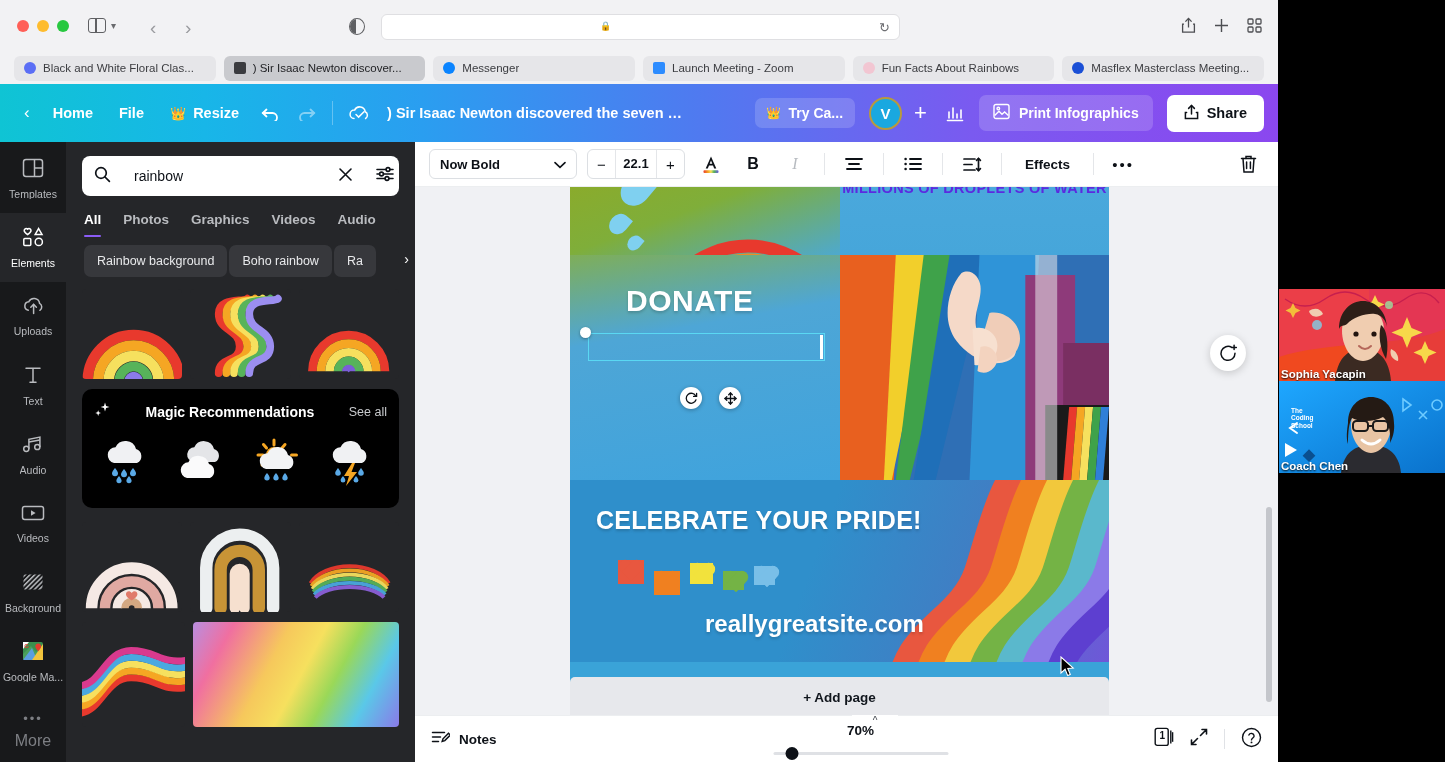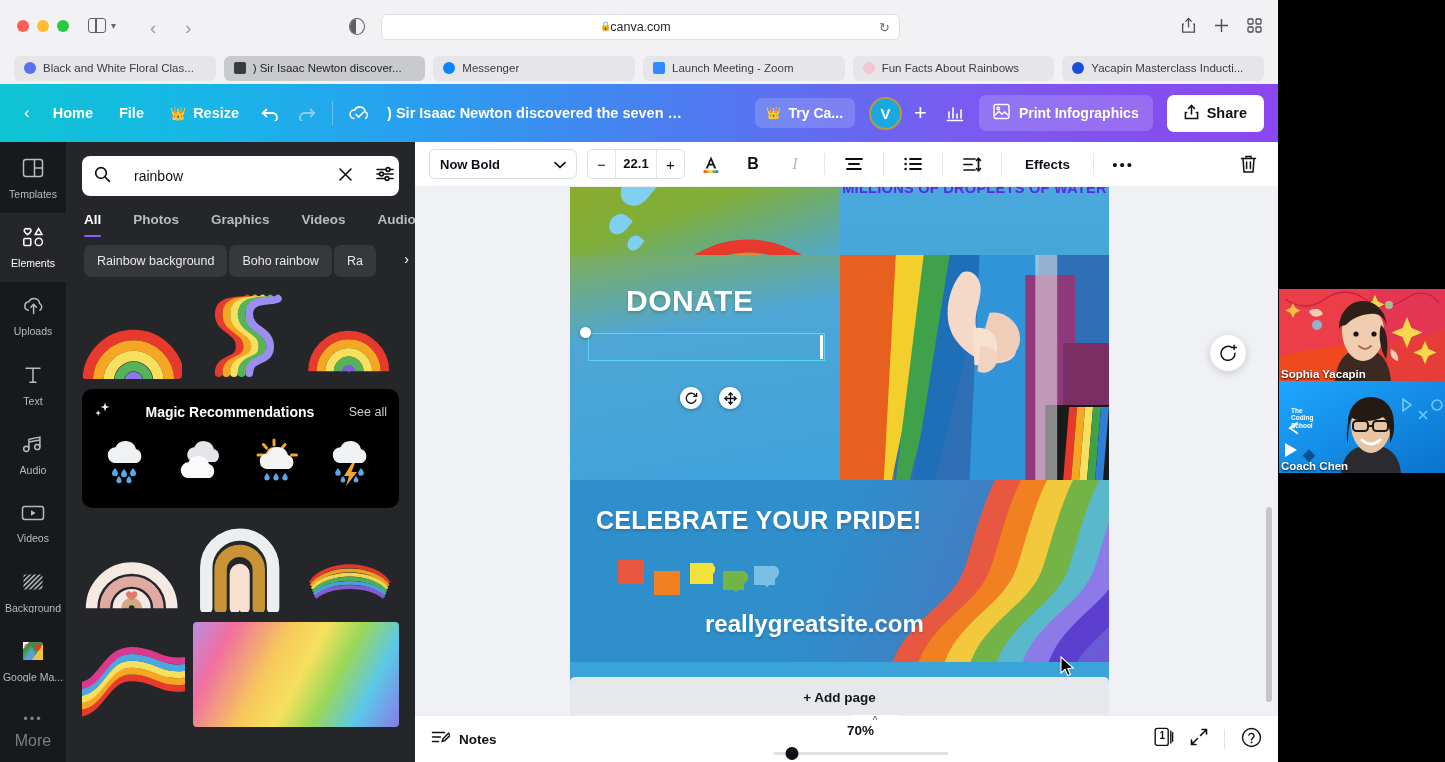--- a/index.html
+++ b/index.html
@@ -81,21 +81,21 @@
   .rail-item { height: 69px; display:flex; flex-direction:column; align-items:center; justify-content:center; gap:7px; color:#b9bbbf; }
   .rail-item.active { background: #252629; color: #fff; }
   .rail-item .lbl { font-size: 10.5px; line-height: 1; max-width: 62px; overflow:hidden; text-overflow:ellipsis; white-space:nowrap; text-align:center; }
   .rail-more { position:absolute; bottom: 12px; left: 0; width: 66px; display:flex; flex-direction:column; align-items:center; gap:7px; color:#7d7f84; }
 
   
   .panel { width: 349px; background: #252629; flex: 0 0 349px; position: relative; overflow: hidden; }
   .search-wrap { padding: 14px 16px 0 16px; }
   .search-box { height: 40px; background:#fff; border-radius: 8px; display:flex; align-items:center; padding: 0 12px; gap: 23px; }
   .search-box input { border:0; outline:0; flex:1; font-size:14px; color:#0d1117; font-family:"Liberation Sans",sans-serif; background:transparent; }
-  .tabs-row { display:flex; gap: 32px; padding: 16px 18px 0 18px; }
+  .tabs-row { display:flex; gap: 22px; padding: 16px 18px 0 18px; }
   .ftab { font-size: 13.5px; color: #b9bbbf; font-weight: 700; padding-bottom: 10px; position: relative; }
   .ftab.active { color:#fff; }
   .ftab.active:after { content:""; position:absolute; left:0; right:0; bottom:0; height:2.5px; background:#8b5cf6; border-radius:2px; }
   .chips { display:flex; gap: 2px; padding: 8px 0 0 18px; align-items:center; position:relative; }
   .chip { background:#37383c; color:#e8e9eb; font-size:12.5px; border-radius:7px; padding: 9px 13px; white-space:nowrap; }
   .chip-arrow { position:absolute; right: 6px; top: 14px; color:#fff; font-size: 14px; }
 
   .results { padding: 12px 16px 0 16px; }
   .row3 { display:flex; gap: 8px; margin-bottom: 10px; }
   .thumb { flex:1; height: 90px; border-radius: 4px; position: relative; overflow: hidden; }
@@ -194,21 +194,20 @@
       </div>
       <div class="sidebar-toggle">
         <div class="sb-icon"></div>
         <div class="chev-sm">▾</div>
       </div>
       <div class="navbtn back">‹</div>
       <div class="navbtn fwd">›</div>
       <div class="shield"></div>
       <div class="urlbar">
         <span class="url-lock">🔒</span>
-        <span class="url-text">canva.com</span>
         <span class="reload">↻</span>
       </div>
       <div class="chrome-actions">
         <span class="ci">
           <svg width="15" height="17" viewBox="0 0 15 17" fill="none" stroke="#4d4e52" stroke-width="1.3">
             <path d="M7.5 1.5v9"></path>
               <path d="M4.4 4.6 7.5 1.5l3.1 3.1"></path>
             <path d="M3 7.2H1.6v8h11.8v-8H12"></path>
           </svg>
         </span>
@@ -244,21 +243,21 @@
       <div class="tab">
         <span class="fav sq" style="background:#2d8cff"></span>
         <span class="tl">Launch Meeting - Zoom</span>
       </div>
       <div class="tab">
         <span class="fav" style="background:#f2c6d2"></span>
         <span class="tl">Fun Facts About Rainbows</span>
       </div>
       <div class="tab">
         <span class="fav" style="background:#1a4fd6"></span>
-        <span class="tl">Yacapin Masterclass Inducti...</span>
+        <span class="tl">Masflex Masterclass Meeting...</span>
       </div>
     </div>
   </div>
 
   <div class="app">
 
     <div class="canva-header">
       <div class="hdr-back">‹</div>
       <div class="hdr-item">Home</div>
       <div class="hdr-item">File</div>

